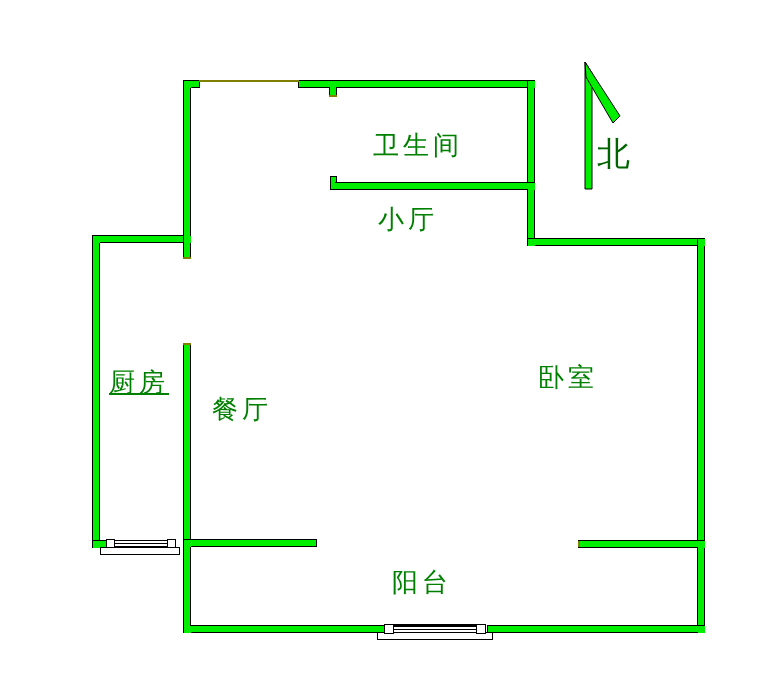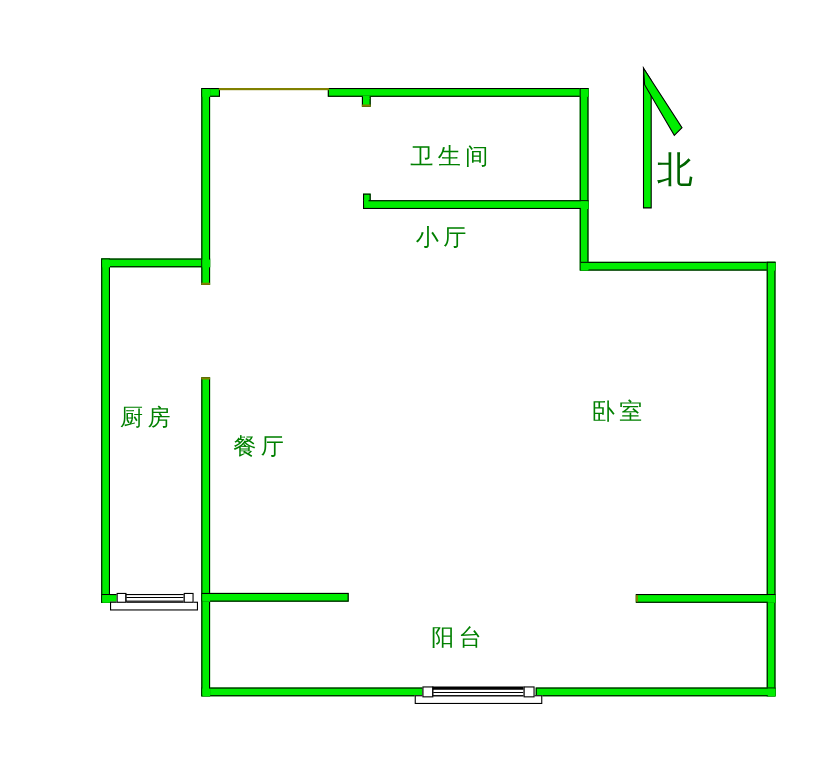--- a/index.html
+++ b/index.html
@@ -45,21 +45,21 @@
   .win-pane-top {
     border-top-width: 3px;
     background: linear-gradient(
       to bottom,
       var(--window-fill, #ffffff) 0 2px,
       var(--wall-outline, #000000) 2px 3px,
       var(--window-fill, #ffffff) 3px 100%);
   }
   .room-label {
     position: absolute;
-    font-size: 21px;
+    font-size: 26px;
     line-height: 1.1;
     letter-spacing: 4px;
     color: var(--label-text, #008000);
     white-space: nowrap;
   }
   .north-label {
     position: absolute;
     font-size: 33px;
     line-height: 1.05;
     letter-spacing: 0;
@@ -125,18 +125,18 @@
   <div class="win" style="left:476px;top:624px;width:10px;height:10px;"></div>
 
   <svg class="compass" style="left:573px;top:54px;" width="62" height="145" viewBox="573 54 62 145">
     <polygon points="585,62 592,73 592,189 585,189" fill="#00ee00" stroke="#000000" stroke-width="1"></polygon>
     <polygon points="585,62 620,116 613,123 586,77" fill="#00ee00" stroke="#000000" stroke-width="1"></polygon>
   </svg>
   <div class="north-label" style="left:597px;top:137px;">北</div>
 
   <div class="room-label" style="left:373px;top:131px;">卫生间</div>
   <div class="room-label" style="left:378px;top:205px;">小厅</div>
-  <div class="room-label" style="left:109px;top:368px;">厨房</div>
+  <div class="room-label" style="left:109px;top:368px;text-decoration:underline;">厨房</div>
   <div class="room-label" style="left:212px;top:395px;">餐厅</div>
   <div class="room-label" style="left:538px;top:363px;">卧室</div>
   <div class="room-label" style="left:392px;top:568px;">阳台</div>
 
 </div>
 
 </body></html>

